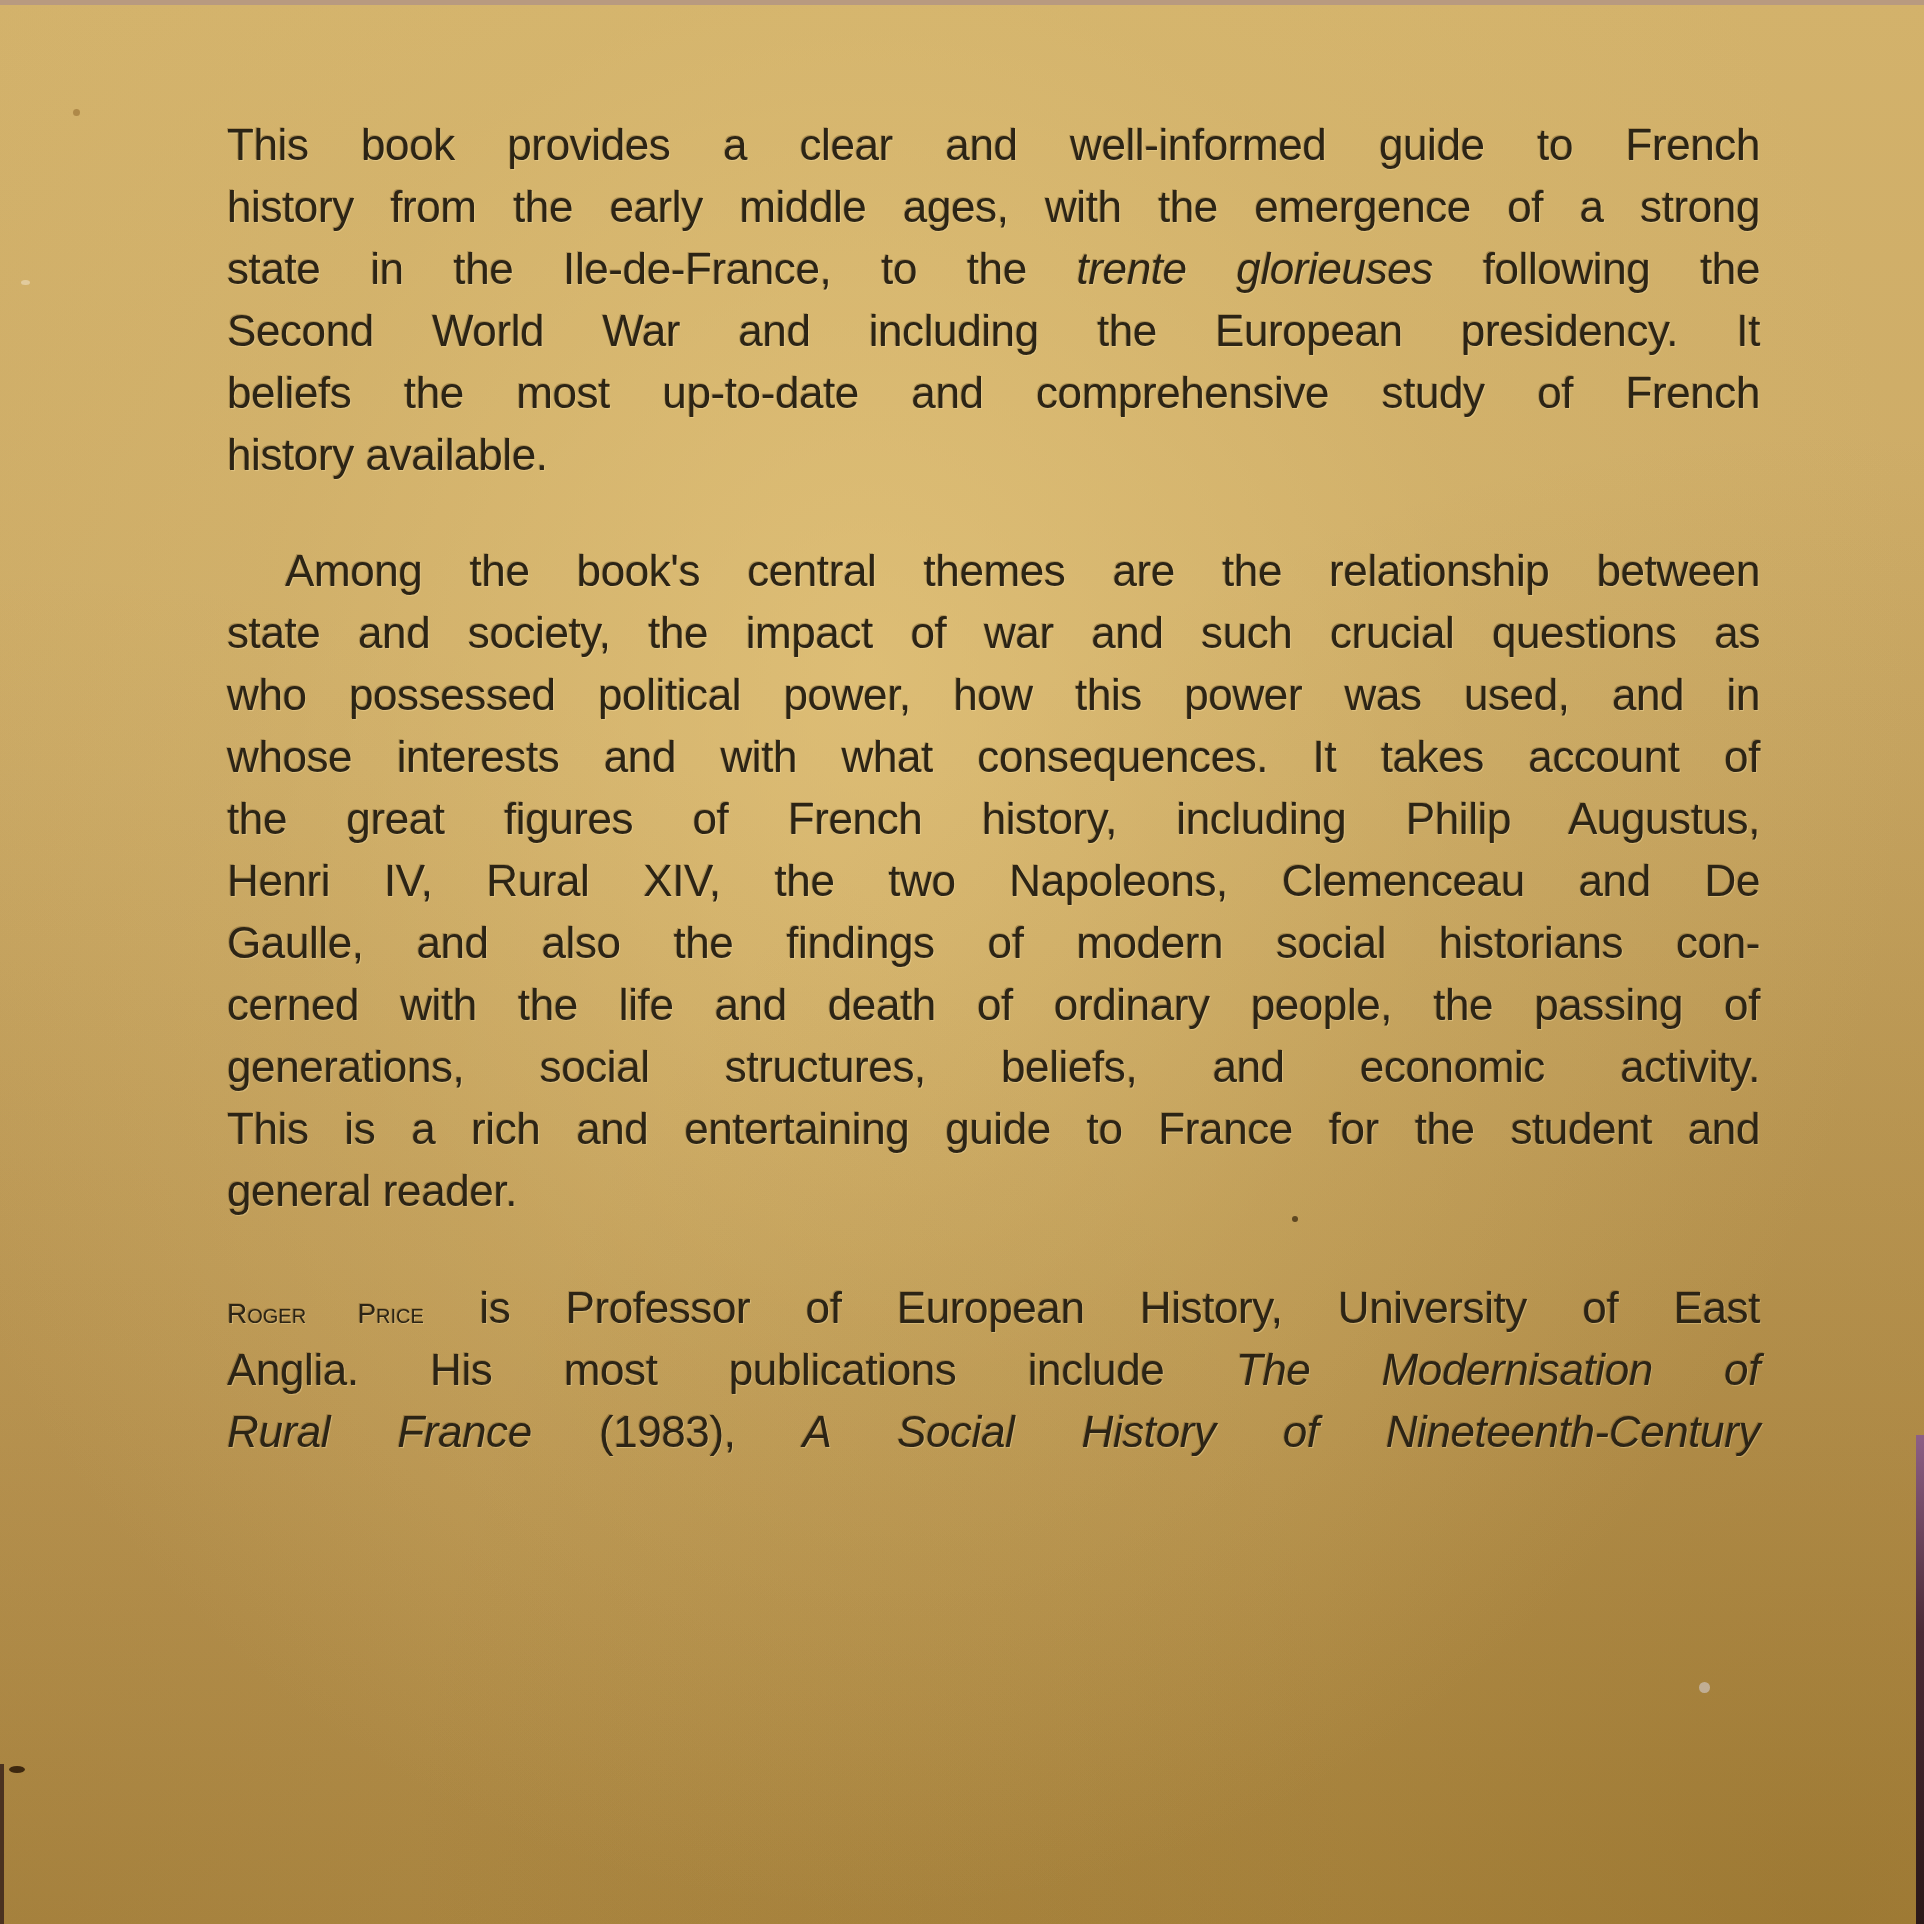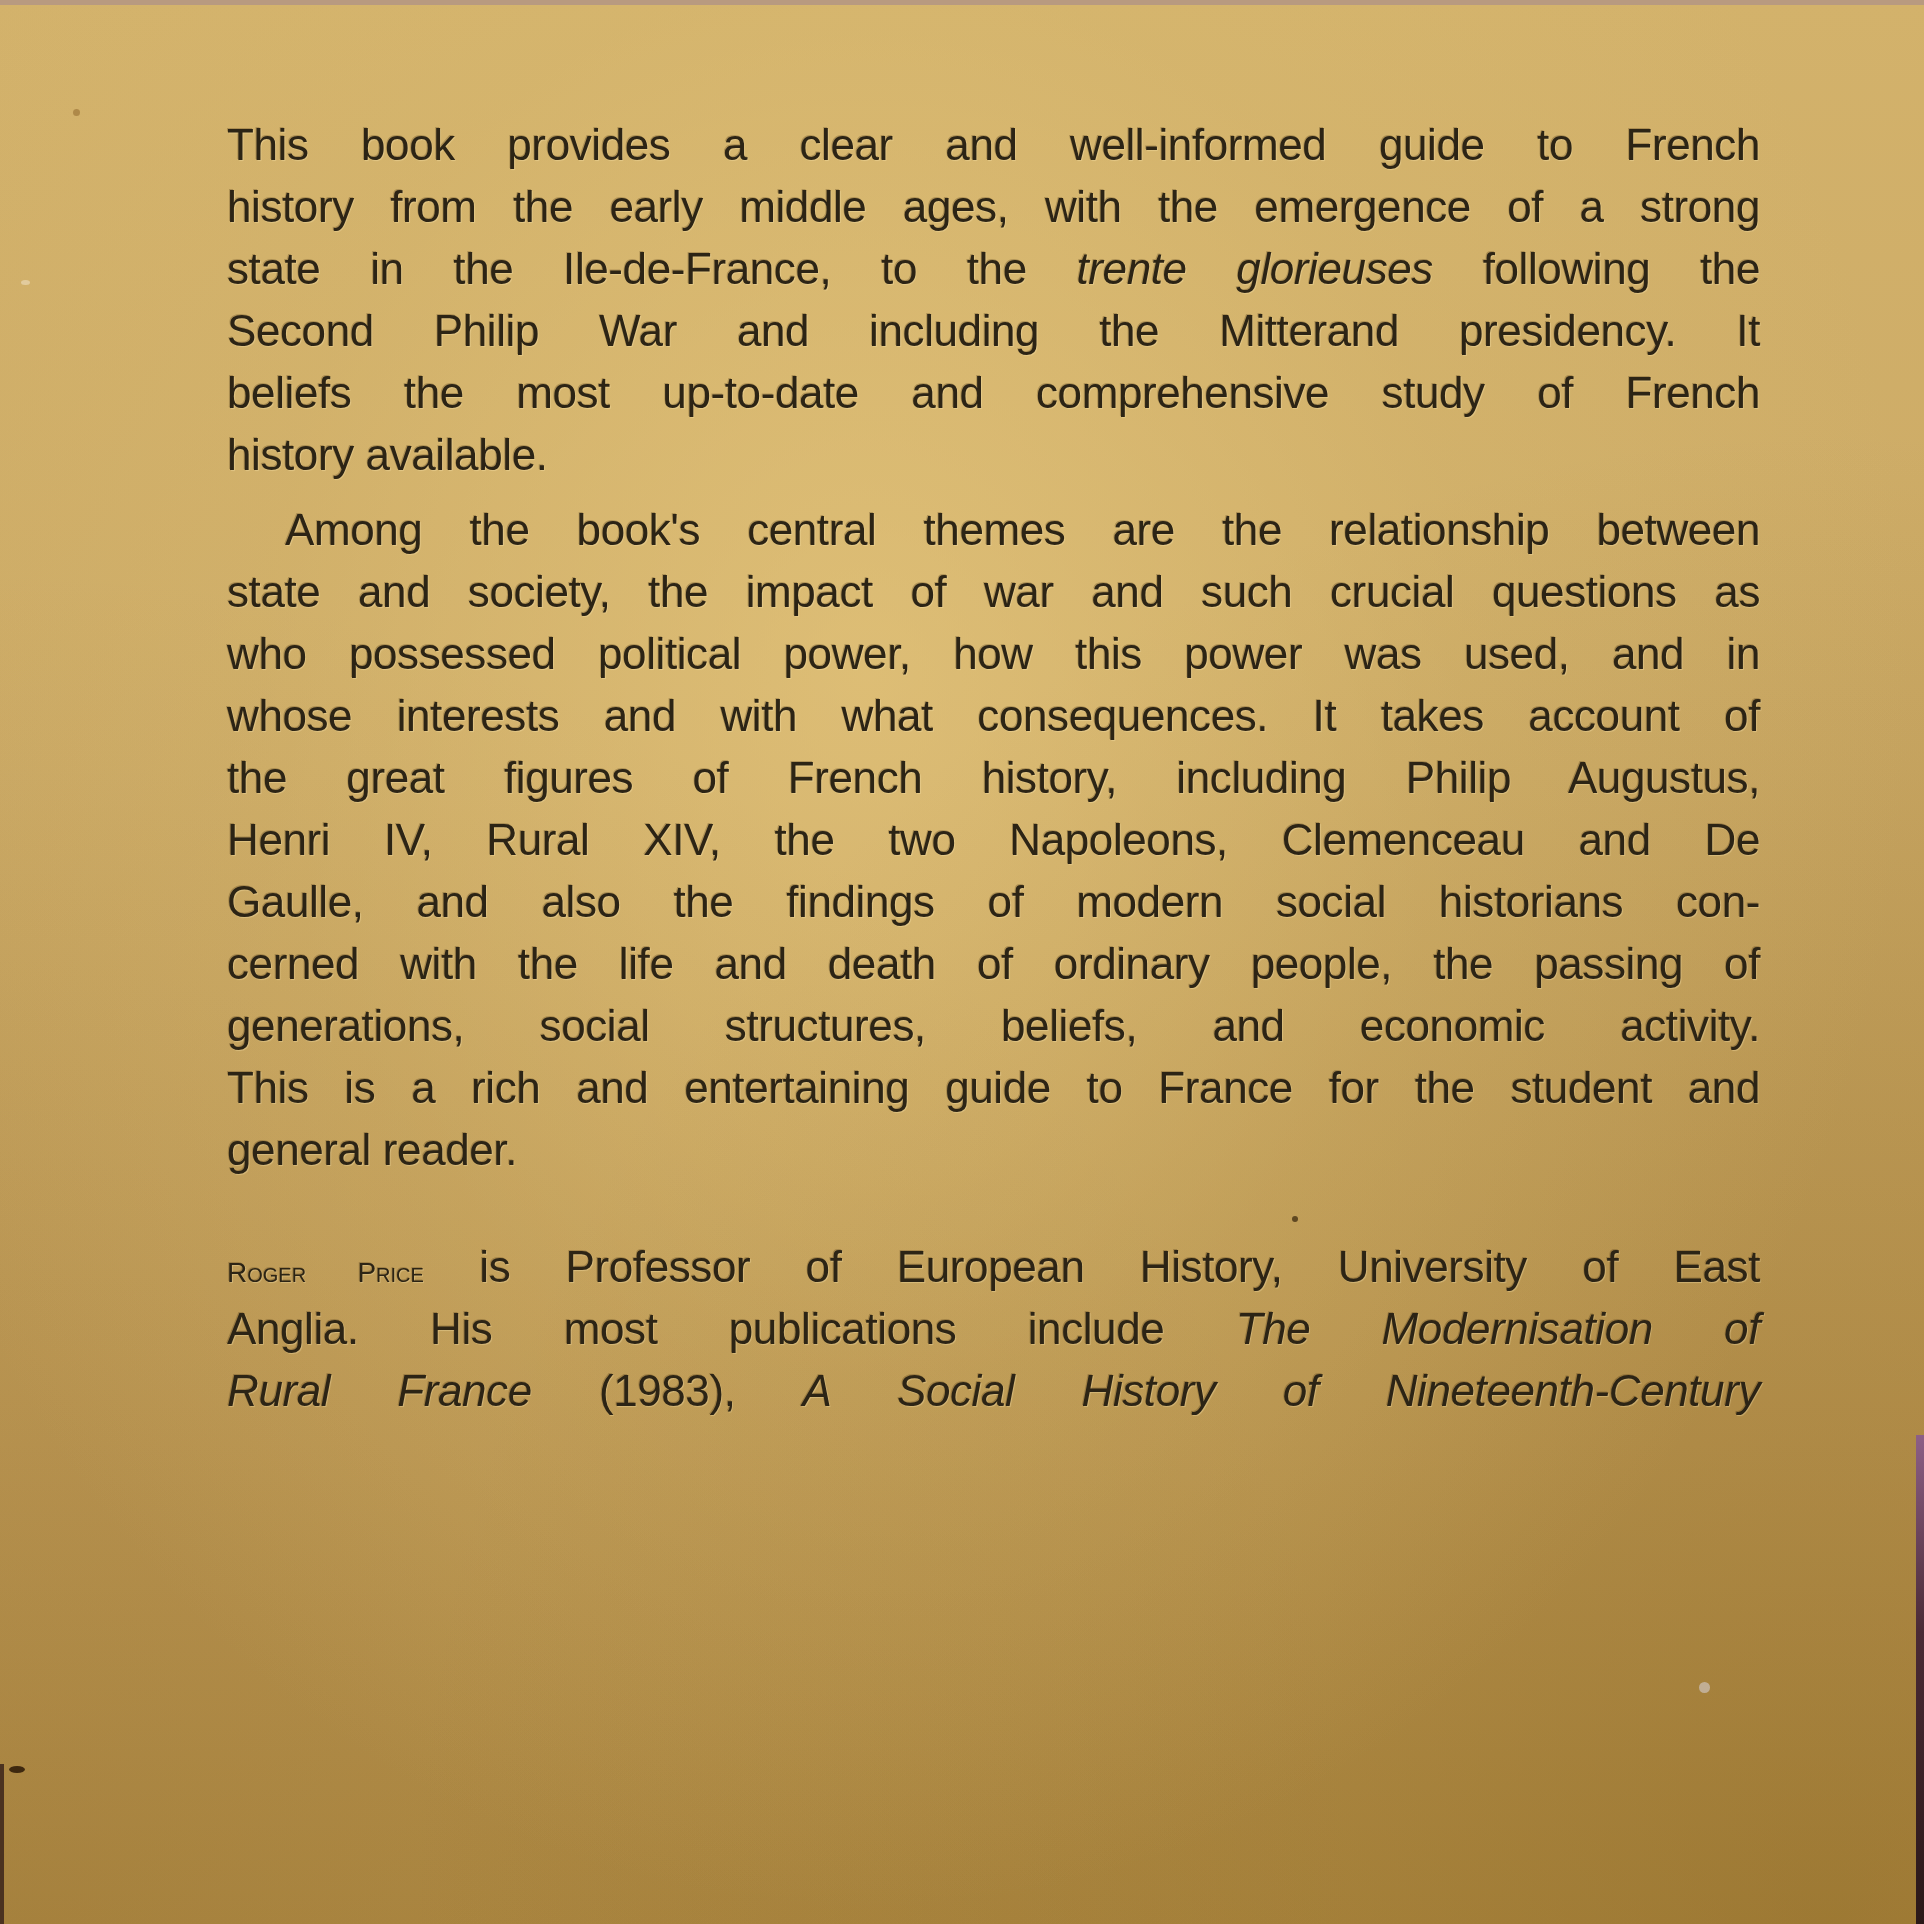--- a/index.html
+++ b/index.html
@@ -55,20 +55,21 @@
     height: 62px;
     white-space: nowrap;
     text-align: justify;
     text-align-last: justify;
   }
   .line.last {
     text-align-last: left;
   }
   .line.indent {
     padding-left: 58px;
+    margin-top: 41px;
   }
   .para { margin: 0; }
   .para-gap { height: 12.5px; }
   .bio-gap { height: 55px; }
   .smallcaps {
     font-variant: small-caps;
     font-size: 28px;
     letter-spacing: 0;
   }
   em { font-style: italic; }
@@ -90,21 +91,21 @@
   <div class="text-block">
 
     <div class="para">
       <span class="line">This book provides a clear and well-informed guide to French</span>
       <span class="line">history from the early middle ages, with the emergence of a strong</span>
       <span class="line">
         <span>state in the Ile-de-France, to the</span>
         <em>trente glorieuses</em>
         <span>following the</span>
       </span>
-      <span class="line">Second Philip War and including the Mitterand presidency. It</span>
+      <span class="line">Second World War and including the European presidency. It</span>
       <span class="line">beliefs the most up-to-date and comprehensive study of French</span>
       <span class="line last">history available.</span>
     </div>
 
     <div class="para-gap"></div>
 
     <div class="para">
       <span class="line indent">Among the book's central themes are the relationship between</span>
       <span class="line">state and society, the impact of war and such crucial questions as</span>
       <span class="line">who possessed political power, how this power was used, and in</span>

